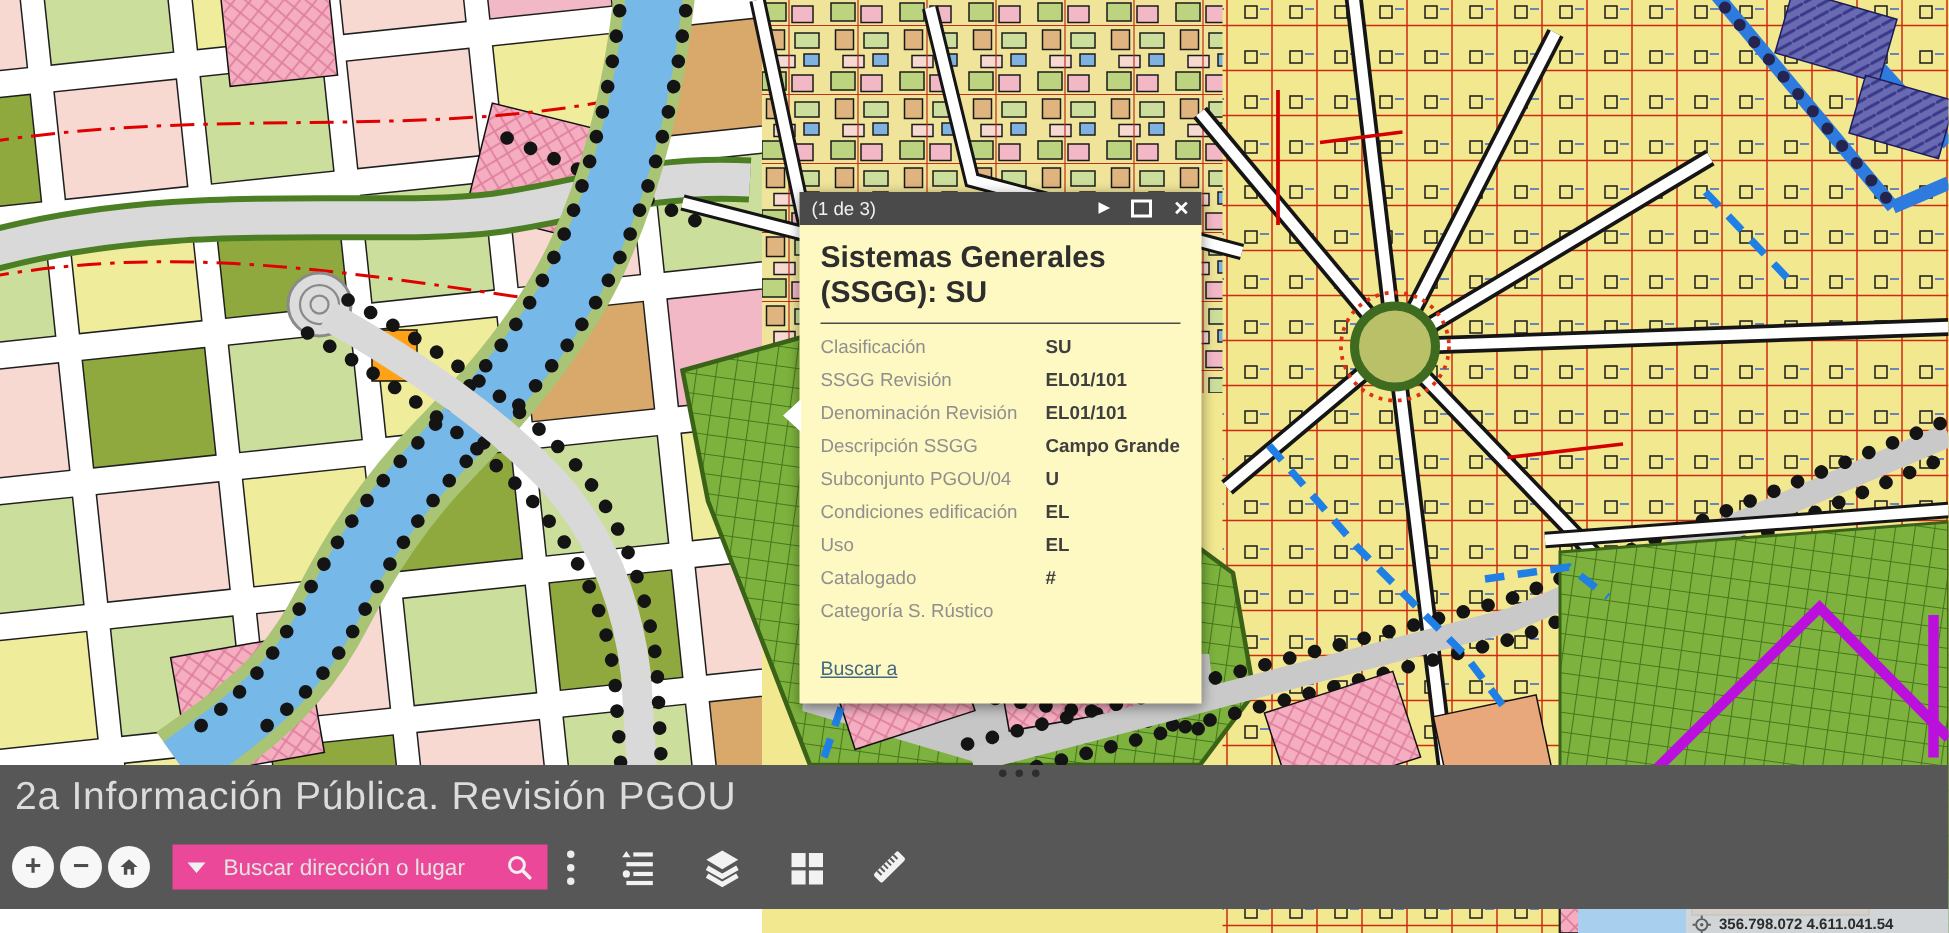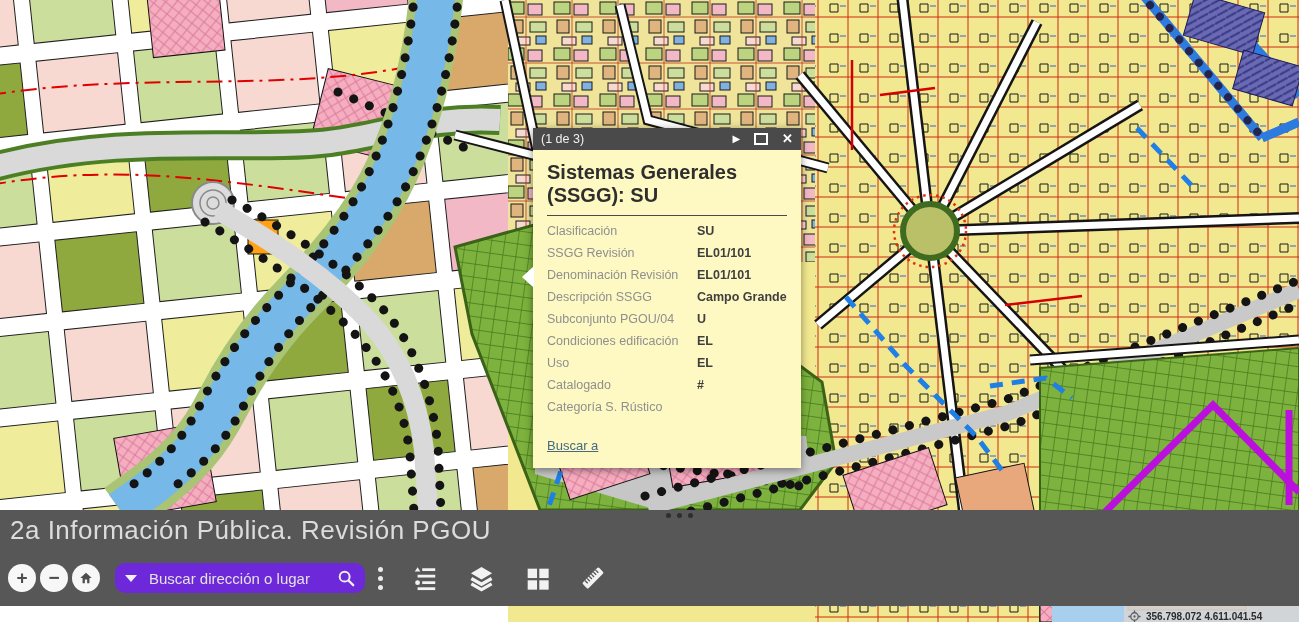--- a/index.html
+++ b/index.html
@@ -35,21 +35,21 @@
   
   .panel{position:absolute;left:0;top:510px;width:1299px;height:96px;background:#575757;z-index:20;}
   .panel-handle{position:absolute;left:666px;top:3px;display:flex;gap:6px;cursor:pointer;}
   .panel-handle i{width:5px;height:5px;border-radius:50%;background:#2E2E2E;}
   .panel-title{position:absolute;left:10px;top:5px;font-size:26px;font-weight:300;
          letter-spacing:.5px;color:#DCDCDC;white-space:nowrap;}
   .toolbar{position:absolute;left:8px;top:53px;height:30px;display:flex;align-items:center;}
   .circ-btn{width:28px;height:28px;border-radius:50%;background:#F7F7F7;border:none;
          color:#4D4D4D;font-size:19px;font-weight:bold;line-height:26px;text-align:center;
          padding:0;margin-right:4px;cursor:pointer;display:flex;align-items:center;justify-content:center;}
-  .searchbox{width:250px;height:30px;background:#6d28d9;border-radius:10px;margin-left:11px;
+  .searchbox{width:250px;height:30px;background:#ec4899;border-radius:0;margin-left:11px;
          display:flex;align-items:center;padding:0 10px;box-sizing:border-box;}
   .searchbox .caret{width:0;height:0;border-left:6px solid transparent;border-right:6px solid transparent;
          border-top:7px solid #F0F0F0;margin-right:10px;cursor:pointer;flex:none;}
   .searchbox input{flex:1;background:transparent;border:none;outline:none;color:#EEE;
          font-size:15px;font-family:"Liberation Sans",sans-serif;min-width:0;}
   .searchbox input::placeholder{color:#E3E3E3;opacity:1;}
   .menu-dots{display:flex;flex-direction:column;gap:4px;margin-left:13px;cursor:pointer;}
   .menu-dots i{width:5px;height:5px;border-radius:50%;background:#ECECEC;}
   .tool-btn{background:transparent;border:none;padding:0;margin-left:28px;cursor:pointer;
          width:28px;height:28px;display:flex;align-items:center;justify-content:center;}

